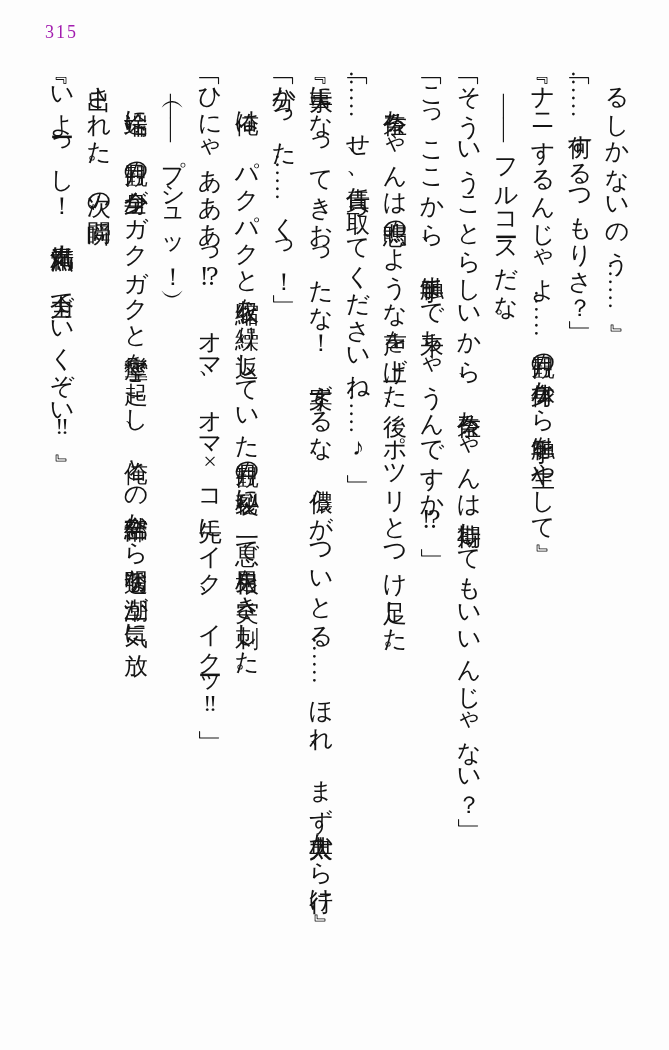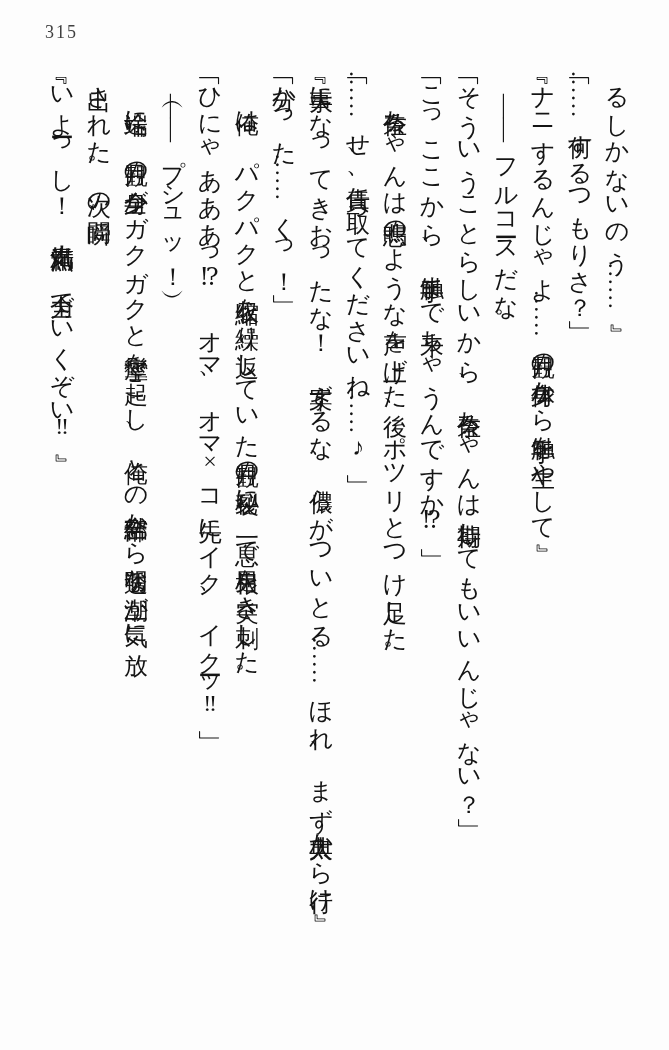--- a/index.html
+++ b/index.html
@@ -13,21 +13,21 @@
     background: #fdfdfd;
     font-family: "Liberation Serif", "DejaVu Serif", serif;
     overflow: hidden;
   }
   .page-number {
     position: absolute;
     top: 22px;
     left: 45px;
     font-size: 18px;
     letter-spacing: 2px;
-    color: #404040;
+    color: #a21caf;
   }
   .text-block {
     position: absolute;
     top: 70px;
     right: 34px;
     height: 966px;
     writing-mode: vertical-rl;
     text-orientation: mixed;
     font-size: 24px;
     line-height: 37px;

